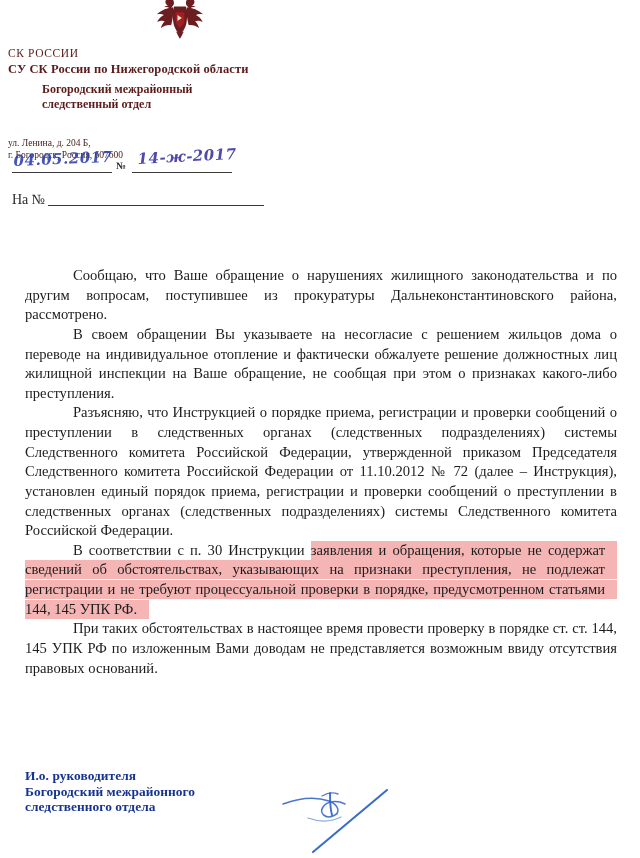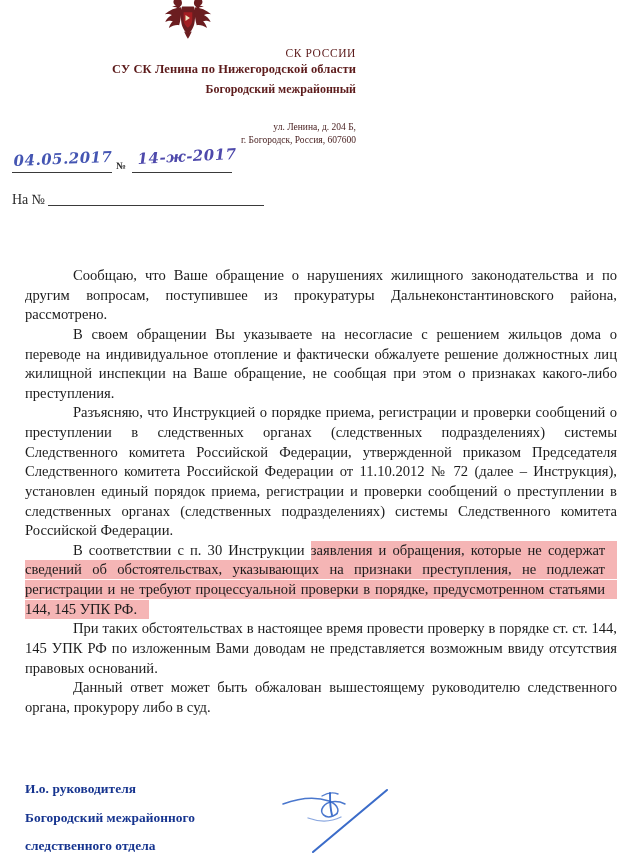--- a/index.html
+++ b/index.html
@@ -12,24 +12,24 @@
     height: 858px;
     position: relative;
     overflow: hidden;
     font-family: "Liberation Serif", "DejaVu Serif", serif;
     color: #1a1a1a;
   }
 
   
   .letterhead {
     position: absolute;
-    left: 16px;
+    left: 8px;
     top: 0;
     width: 340px;
-    text-align: right;
+    text-align: left;
   }
   .emblem-wrap {
     height: 46px;
     display: flex;
     align-items: flex-end;
     justify-content: center;
     overflow: hidden;
   }
   .emblem {
     width: 56px;
@@ -178,21 +178,20 @@
     left: 25px;
     top: 768px;
     width: 400px;
   }
   .sig-line {
     font-size: 13.4px;
     line-height: 1.16;
     color: #16348f;
     font-weight: bold;
     letter-spacing: 0.05px;
-    margin-top: 13px;
   }
   .sig-mark {
     position: absolute;
     left: 275px;
     top: 782px;
     width: 160px;
     height: 74px;
     pointer-events: none;
   }
 </style>
@@ -222,23 +221,24 @@
 
         <path d="M25.5 25 h9 v8 c0 4 -2.5 6.6 -4.5 8 c-2 -1.4 -4.5 -4 -4.5 -8 z" fill="#a31e22"></path>
         <path d="M27.5 28 l4.5 3 l-4.5 3 z" fill="#f0e3c0"></path>
 
         <path d="M26 45 c1.4 3 2.6 5.5 4 7.5 c1.4 -2 2.6 -4.5 4 -7.5 c-2.6 1.2 -5.4 1.2 -8 0z"></path>
       </g>
     </svg>
   </div>
 
   <div class="org-top">СК РОССИИ</div>
-  <div class="org-region">СУ СК Ленина по Нижегородской области</div>
+  <div class="org-region">СУ СК России по Нижегородской области</div>
   <div class="org-dept">
     <div>Богородский межрайонный</div>
+    <div>следственный отдел</div>
   </div>
   <div class="org-address">
     <div>ул. Ленина, д. 204 Б,</div>
     <div>г. Богородск, Россия, 607600</div>
   </div>
 </div>
 
 <div class="refline">
   <div class="ref-date-rule"></div>
   <div class="hw hw-date">04.05.2017</div>
@@ -251,21 +251,20 @@
   <span class="onref-label">На №</span>
   <span class="onref-rule"></span>
 </div>
 
 <div class="body-text">
   <p class="para">Сообщаю, что Ваше обращение о нарушениях жилищного законодательства и по другим вопросам, поступившее из прокуратуры Дальнеконстантиновского района, рассмотрено.</p>
   <p class="para">В своем обращении Вы указываете на несогласие с решением жильцов дома о переводе на индивидуальное отопление и фактически обжалуете решение должностных лиц жилищной инспекции на Ваше обращение, не сообщая при этом о признаках какого-либо преступления.</p>
   <p class="para">Разъясняю, что Инструкцией о порядке приема, регистрации и проверки сообщений о преступлении в следственных органах (следственных подразделениях) системы Следственного комитета Российской Федерации, утвержденной приказом Председателя Следственного комитета Российской Федерации от 11.10.2012 № 72 (далее – Инструкция), установлен единый порядок приема, регистрации и проверки сообщений о преступлении в следственных органах (следственных подразделениях) системы Следственного комитета Российской Федерации.</p>
   <p class="para"><span>В соответствии с п. 30 Инструкции </span><span class="highlight-mark">заявления и обращения, которые не содержат сведений об обстоятельствах, указывающих на признаки преступления, не подлежат регистрации и не требуют процессуальной проверки в порядке, предусмотренном статьями 144, 145 УПК РФ.</span></p>
   <p class="para">При таких обстоятельствах в настоящее время провести проверку в порядке ст. ст. 144, 145 УПК РФ по изложенным Вами доводам не представляется возможным ввиду отсутствия правовых оснований.</p>
-  <p class="para">Данный ответ может быть обжалован вышестоящему руководителю следственного органа, прокурору либо в суд.</p>
 </div>
 
 <div class="signature-block">
   <div class="sig-line">И.о. руководителя</div>
   <div class="sig-line">Богородский межрайонного</div>
   <div class="sig-line">следственного отдела</div>
 </div>
 
 <svg class="sig-mark" viewBox="0 0 160 74">
   <g fill="none" stroke="#2a5fc4" stroke-linecap="round" stroke-linejoin="round">

